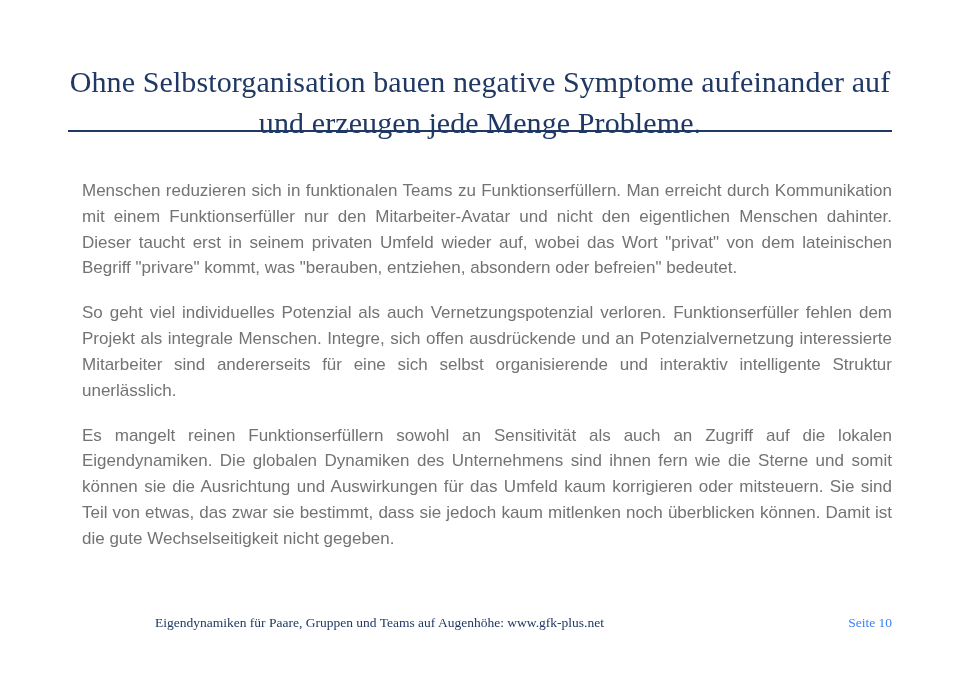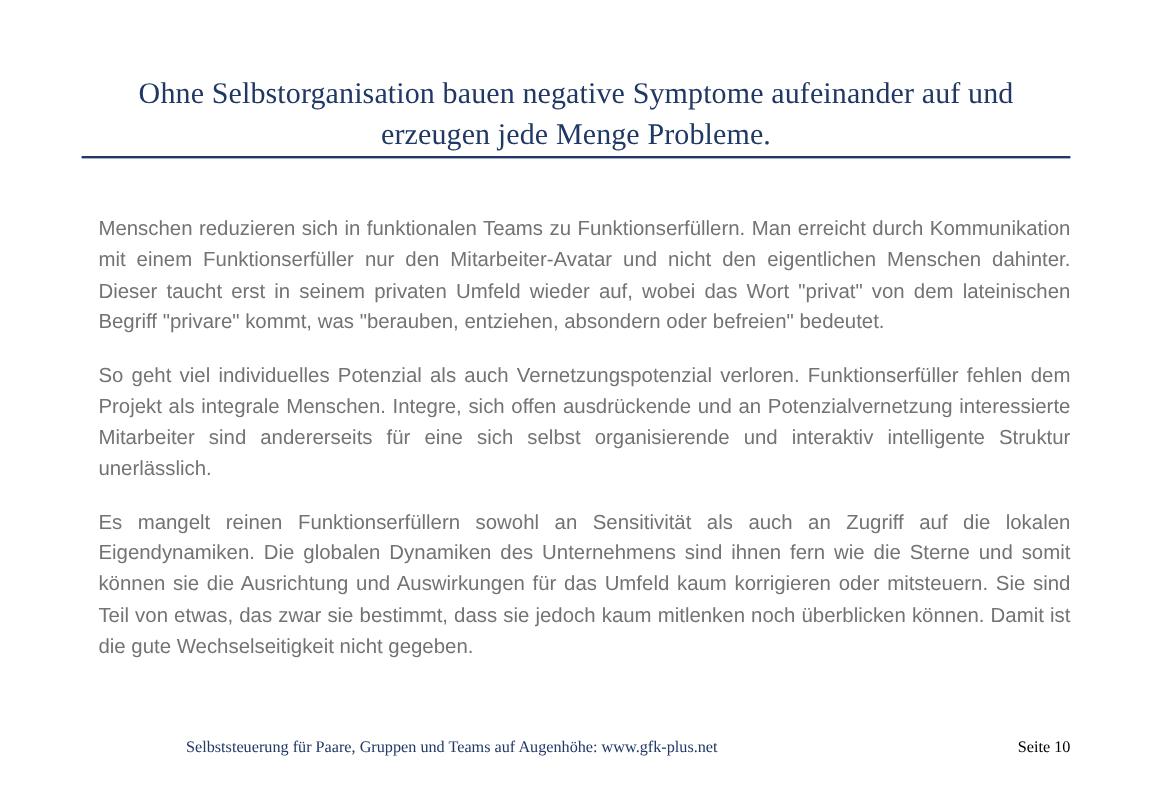--- a/index.html
+++ b/index.html
@@ -20,21 +20,21 @@
     box-sizing: border-box;
   }
   .title-block {
     position: absolute;
     left: 68px;
     top: 62px;
     width: 824px;
   }
   .title {
     font-family: "Liberation Serif", serif;
-    font-size: 25px;
+    font-size: 30px;
     line-height: 1.35;
     color: #1f3864;
     text-align: center;
     font-weight: 400;
     letter-spacing: 0.1px;
   }
   .title-rule {
     position: absolute;
     left: 68px;
     top: 130px;
@@ -76,38 +76,38 @@
     font-size: 13.5px;
     color: #1f3864;
     white-space: nowrap;
   }
   .footer-page {
     position: absolute;
     right: 68px;
     top: 0;
     font-family: "Liberation Serif", serif;
     font-size: 13.5px;
-    color: #000000;
+    color: #3b82f6;
     white-space: nowrap;
   }
 </style>
 </head>
 <body>
 
 <div class="page">
 
   <div class="title-block">
     <div class="title">Ohne Selbstorganisation bauen negative Symptome aufeinander auf und erzeugen jede Menge Probleme.</div>
   </div>
   <div class="title-rule"></div>
 
   <div class="body-block">
     <p class="para">Menschen reduzieren sich in funktionalen Teams zu Funktionserfüllern. Man erreicht durch Kommunikation mit einem Funktionserfüller nur den Mitarbeiter-Avatar und nicht den eigentlichen Menschen dahinter. Dieser taucht erst in seinem privaten Umfeld wieder auf, wobei das Wort "privat" von dem lateinischen Begriff "privare" kommt, was "berauben, entziehen, absondern oder befreien" bedeutet.</p>
     <p class="para">So geht viel individuelles Potenzial als auch Vernetzungspotenzial verloren. Funktionserfüller fehlen dem Projekt als integrale Menschen. Integre, sich offen ausdrückende und an Potenzialvernetzung interessierte Mitarbeiter sind andererseits für eine sich selbst organisierende und interaktiv intelligente Struktur unerlässlich.</p>
     <p class="para">Es mangelt reinen Funktionserfüllern sowohl an Sensitivität als auch an Zugriff auf die lokalen Eigendynamiken. Die globalen Dynamiken des Unternehmens sind ihnen fern wie die Sterne und somit können sie die Ausrichtung und Auswirkungen für das Umfeld kaum korrigieren oder mitsteuern. Sie sind Teil von etwas, das zwar sie bestimmt, dass sie jedoch kaum mitlenken noch überblicken können. Damit ist die gute Wechselseitigkeit nicht gegeben.</p>
   </div>
 
   <div class="footer">
-    <div class="footer-text">Selbststeuerung für Paare, Gruppen und Teams auf Augenhöhe:  www.gfk-plus.net</div>
+    <div class="footer-text">Eigendynamiken für Paare, Gruppen und Teams auf Augenhöhe:  www.gfk-plus.net</div>
     <div class="footer-page">Seite 10</div>
   </div>
 
 </div>
 
 </body></html>

